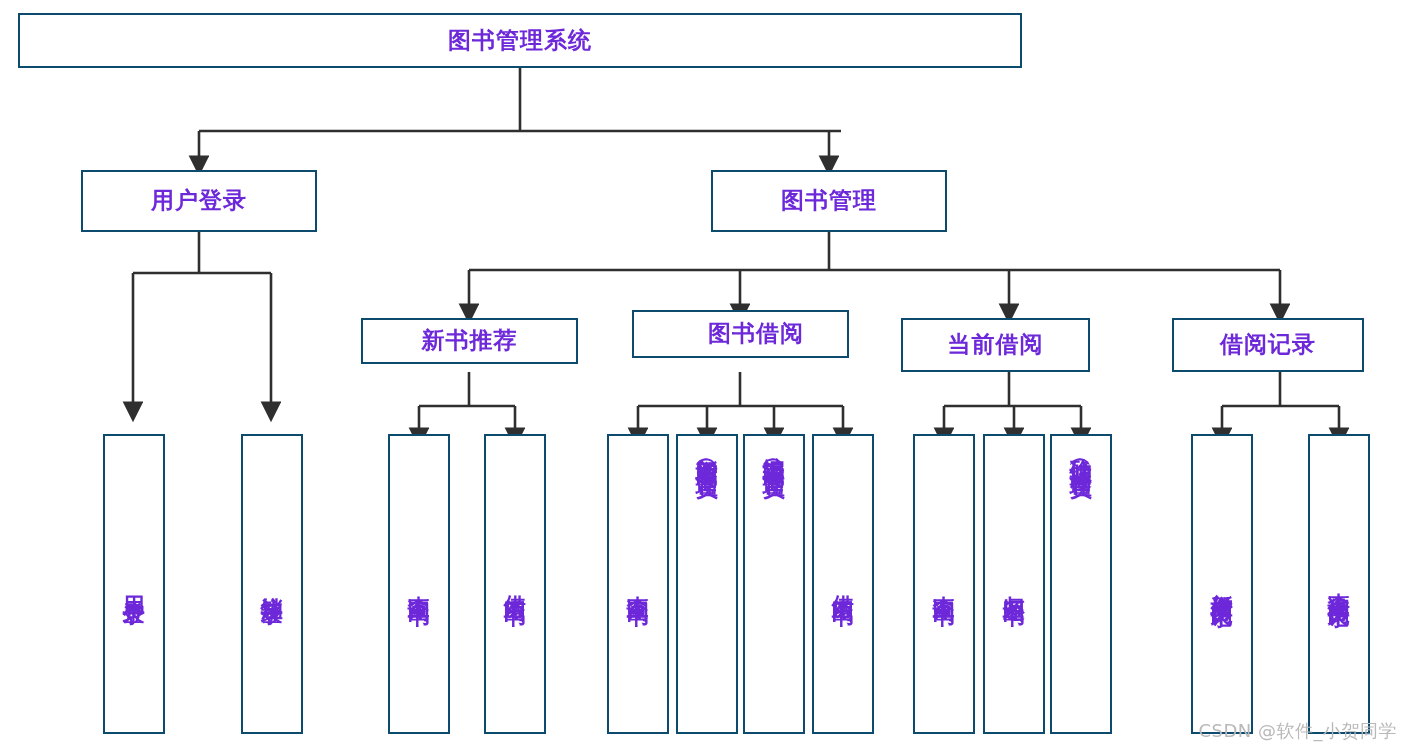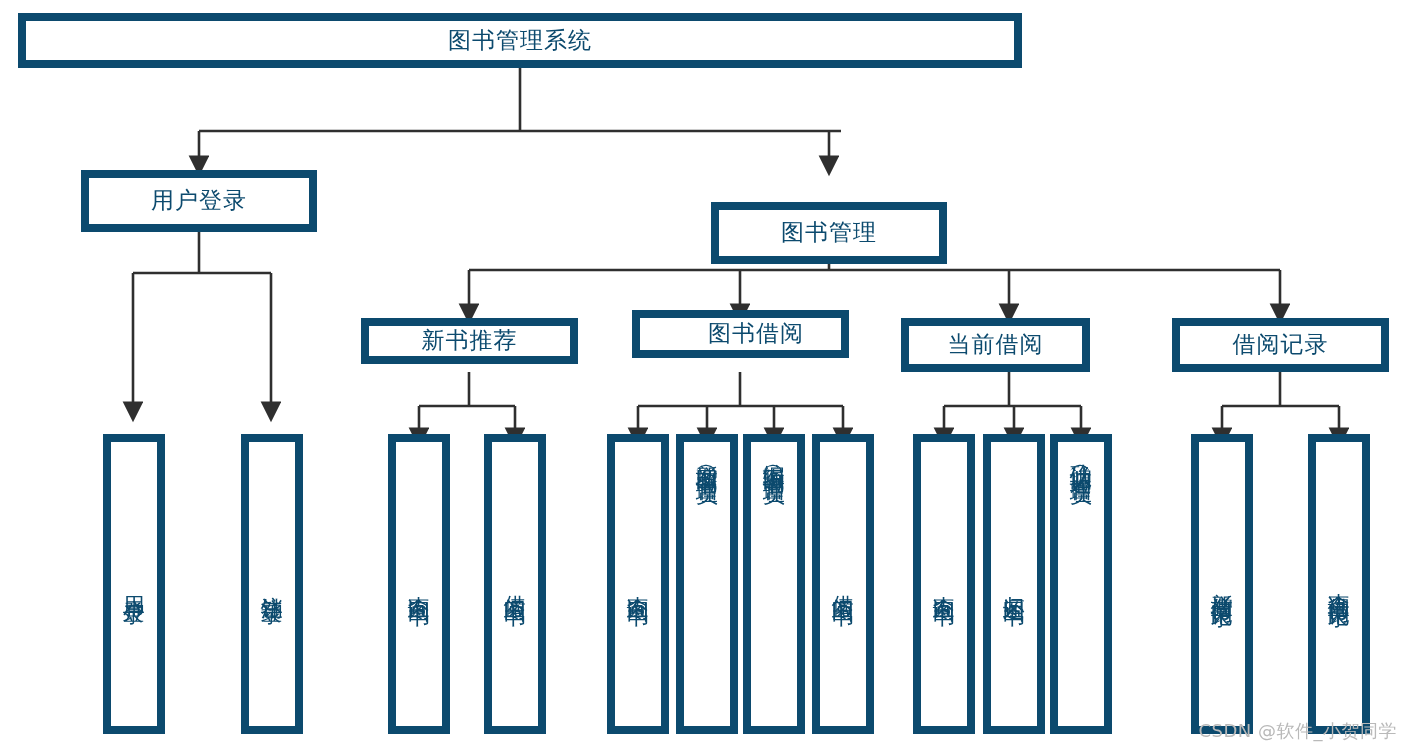--- a/index.html
+++ b/index.html
@@ -22,26 +22,27 @@
     position: absolute;
     left: 0;
     top: 0;
     width: 1405px;
     height: 747px;
     pointer-events: none;
   }
   .node {
     position: absolute;
     box-sizing: border-box;
-    border: 8px solid #0c4a6e;
+    border: 2px solid #0c4a6e;
     background: #ffffff;
     display: flex;
     align-items: center;
     justify-content: center;
-    color: #0c4a6e;
+    color: #6d28d9;
+    font-weight: bold;
   }
   .node.level0,
   .node.level1,
   .node.level2 {
     font-size: 23px;
     line-height: 1.1;
     letter-spacing: 1px;
   }
   .node .label {
     display: block;
@@ -133,34 +134,34 @@
     </g>
   </svg>
 
   <div class="node level0" style="left:18px; top:13px; width:1004px; height:55px;">
     <span class="label">图书管理系统</span>
   </div>
 
   <div class="node level1" style="left:81px; top:170px; width:236px; height:62px;">
     <span class="label">用户登录</span>
   </div>
-  <div class="node level1" style="left:711px; top:170px; width:236px; height:62px;margin-top:32px;">
+  <div class="node level1" style="left:711px; top:170px; width:236px; height:62px;">
     <span class="label">图书管理</span>
   </div>
 
   <div class="node level2" style="left:361px; top:318px; width:217px; height:46px;">
     <span class="label">新书推荐</span>
   </div>
   <div class="node level2" style="left:632px; top:310px; width:217px; height:48px;padding-left:31px;">
     <span class="label">图书借阅</span>
   </div>
   <div class="node level2" style="left:901px; top:318px; width:189px; height:54px;">
     <span class="label">当前借阅</span>
   </div>
-  <div class="node level2" style="left:1172px; top:318px; width:217px; height:54px;">
+  <div class="node level2" style="left:1172px; top:318px; width:192px; height:54px;">
     <span class="label">借阅记录</span>
   </div>
 
   <div class="node leaf centered" style="left:103px; top:434px; width:62px; height:300px;">
     <span class="label">用户登录</span>
   </div>
   <div class="node leaf centered" style="left:241px; top:434px; width:62px; height:300px;">
     <span class="label">注销登录</span>
   </div>
 

